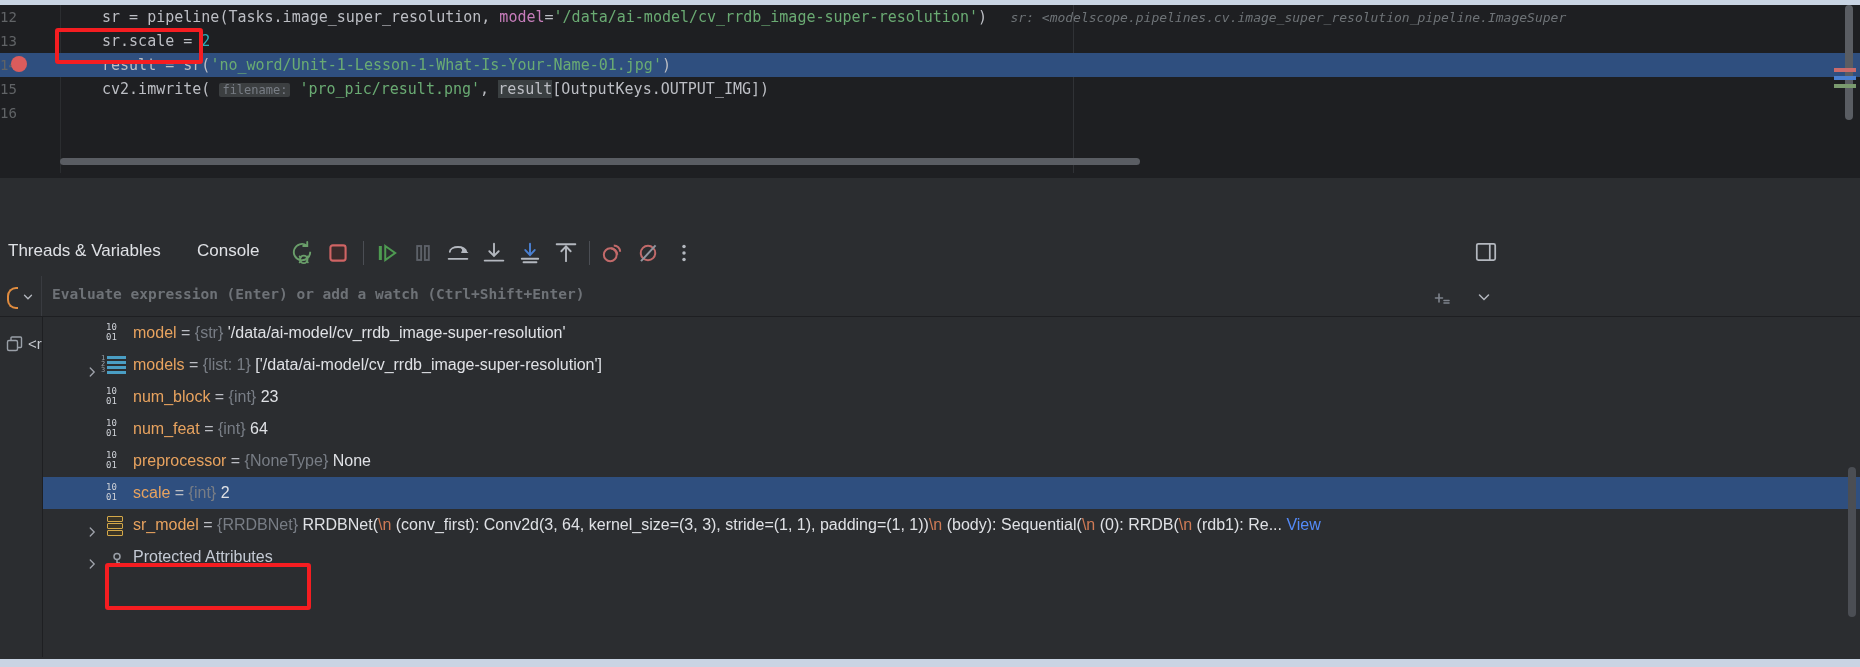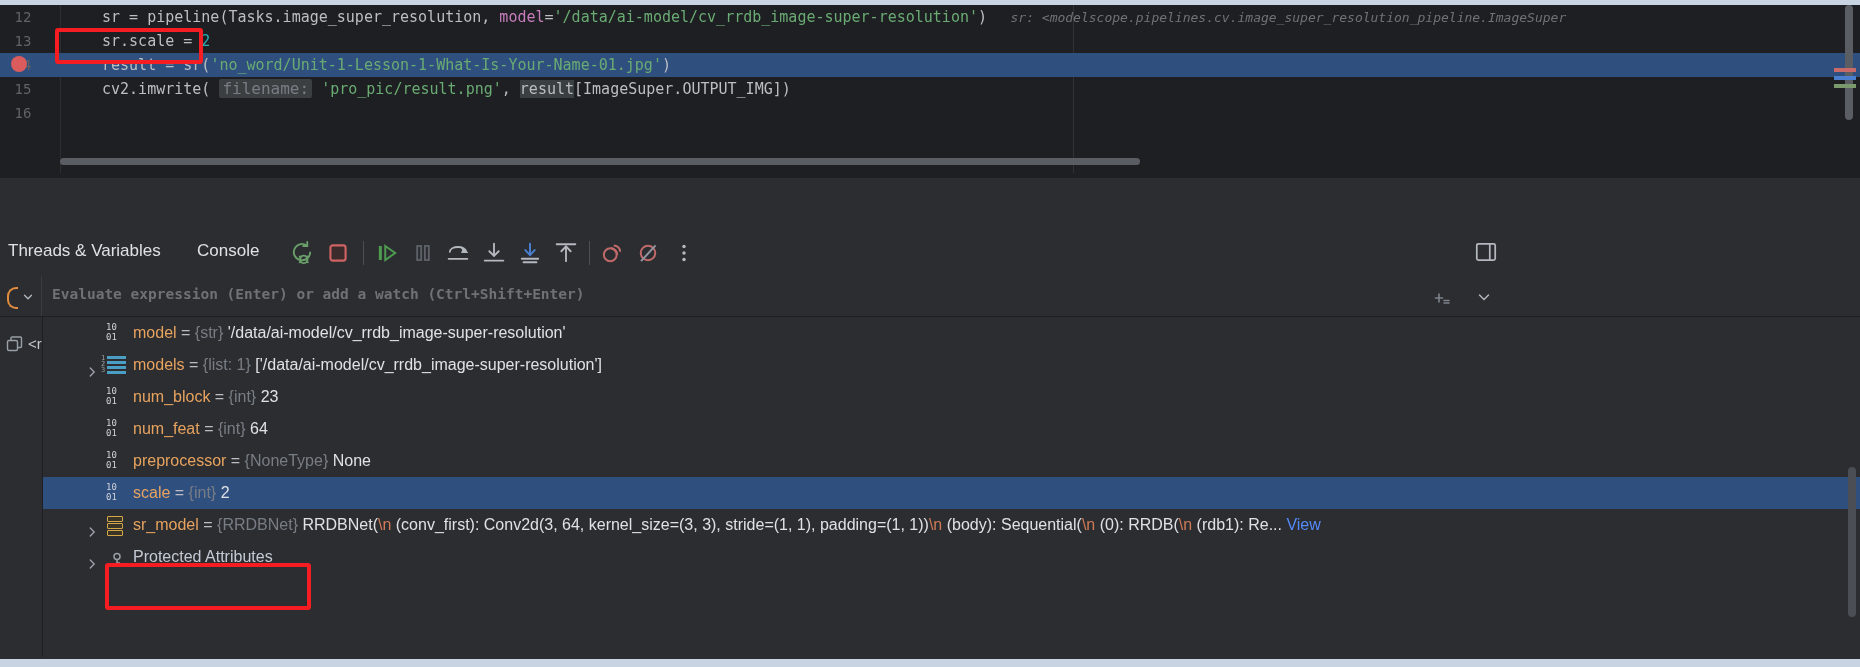--- a/index.html
+++ b/index.html
@@ -22,37 +22,37 @@
   .ed-gutter{
     position:absolute;left:0;top:5px;width:60px;height:168px;
     background:#1e1f22;
   }
   .code-line{
     position:absolute;left:0;width:1860px;height:24px;
     font-family:"DejaVu Sans Mono", monospace;
     font-size:15px;line-height:24px;white-space:pre;
   }
   .ln{
-    position:absolute;left:0;width:46px;text-align:center;
+    position:absolute;left:0;width:46px;text-align:left;
     color:#606366;font-family:"DejaVu Sans Mono",monospace;font-size:14px;
   }
   .code-txt{position:absolute;left:60px;margin-left:42px;}
   .sel-line{background:#2f4f7f;}
   .ed-vline{position:absolute;left:1073px;top:5px;width:1px;height:168px;background:#303236;}
   .ed-vline2{position:absolute;left:60px;top:5px;width:1px;height:168px;background:#2b2d30;}
   .breakpoint{
     position:absolute;left:11px;top:56px;width:16px;height:16px;border-radius:50%;
     background:#db5c5c;
   }
   
   .c-def{color:#bcbec4;}
   .c-str{color:#6aab73;}
   .c-kwarg{color:#c77dbb;}
   .c-num{color:#2aacb8;}
-  .c-param{color:#787d85;background:#3c3f41;border-radius:2px;padding:0 3px;font-size:16px;}
+  .c-param{color:#787d85;background:#3c3f41;border-radius:2px;padding:0 3px;font-size:12px;}
   .c-inl{color:#6e7377;font-style:italic;font-family:"DejaVu Sans Mono",monospace;font-size:13px;}
   .c-hl{background:#3a3f41;}
 
   
   .ed-hscroll{position:absolute;left:60px;top:158px;width:1080px;height:7px;background:#5a5d63;border-radius:4px;}
   .ed-vscroll{position:absolute;right:7px;top:5px;width:8px;height:115px;background:#5a5d63;border-radius:4px;}
   .mk-red{position:absolute;right:4px;top:68px;width:22px;height:4px;background:#c96a6a;}
   .mk-blue{position:absolute;right:4px;top:76px;width:22px;height:4px;background:#4a7fd0;}
   .mk-green{position:absolute;right:4px;top:84px;width:22px;height:4px;background:#7a9a6e;}
 
@@ -157,21 +157,21 @@
   <div class="editor">
     <div class="ed-topstrip"></div>
     <div class="ed-gutter"></div>
     <div class="ed-vline2"></div>
     <div class="ed-vline"></div>
 
     <div id="code-lines">
         <div class="code-line" style="top: 5px;"><span class="ln">12</span><span class="code-txt"><span class="c-def">sr = pipeline(Tasks.image_super_resolution, </span><span class="c-kwarg">model</span><span class="c-def">=</span><span class="c-str">'/data/ai-model/cv_rrdb_image-super-resolution'</span><span class="c-def">)</span><span class="c-inl">   sr: &lt;modelscope.pipelines.cv.image_super_resolution_pipeline.ImageSuper</span></span></div>
         <div class="code-line" style="top: 29px;"><span class="ln">13</span><span class="code-txt"><span class="c-def">sr.scale = </span><span class="c-num">2</span></span></div>
         <div class="code-line sel-line" style="top: 53px;"><span class="ln">14</span><span class="code-txt"><span class="c-def">result = sr(</span><span class="c-str">'no_word/Unit-1-Lesson-1-What-Is-Your-Name-01.jpg'</span><span class="c-def">)</span></span></div>
-        <div class="code-line" style="top: 77px;"><span class="ln">15</span><span class="code-txt"><span class="c-def">cv2.imwrite( </span><span class="c-param">filename:</span><span class="c-def"> </span><span class="c-str">'pro_pic/result.png'</span><span class="c-def">, </span><span class="c-hl">result</span><span class="c-def">[ImageSuper.OUTPUT_IMG])</span></span></div>
+        <div class="code-line" style="top: 77px;"><span class="ln">15</span><span class="code-txt"><span class="c-def">cv2.imwrite( </span><span class="c-param">filename:</span><span class="c-def"> </span><span class="c-str">'pro_pic/result.png'</span><span class="c-def">, </span><span class="c-hl">result</span><span class="c-def">[OutputKeys.OUTPUT_IMG])</span></span></div>
         <div class="code-line" style="top: 101px;"><span class="ln">16</span><span class="code-txt"></span></div>
       </div>
 
     <div class="breakpoint"></div>
 
     <div class="ed-hscroll"></div>
     <div class="ed-vscroll"></div>
     <div class="mk-red"></div>
     <div class="mk-blue"></div>
     <div class="mk-green"></div>

